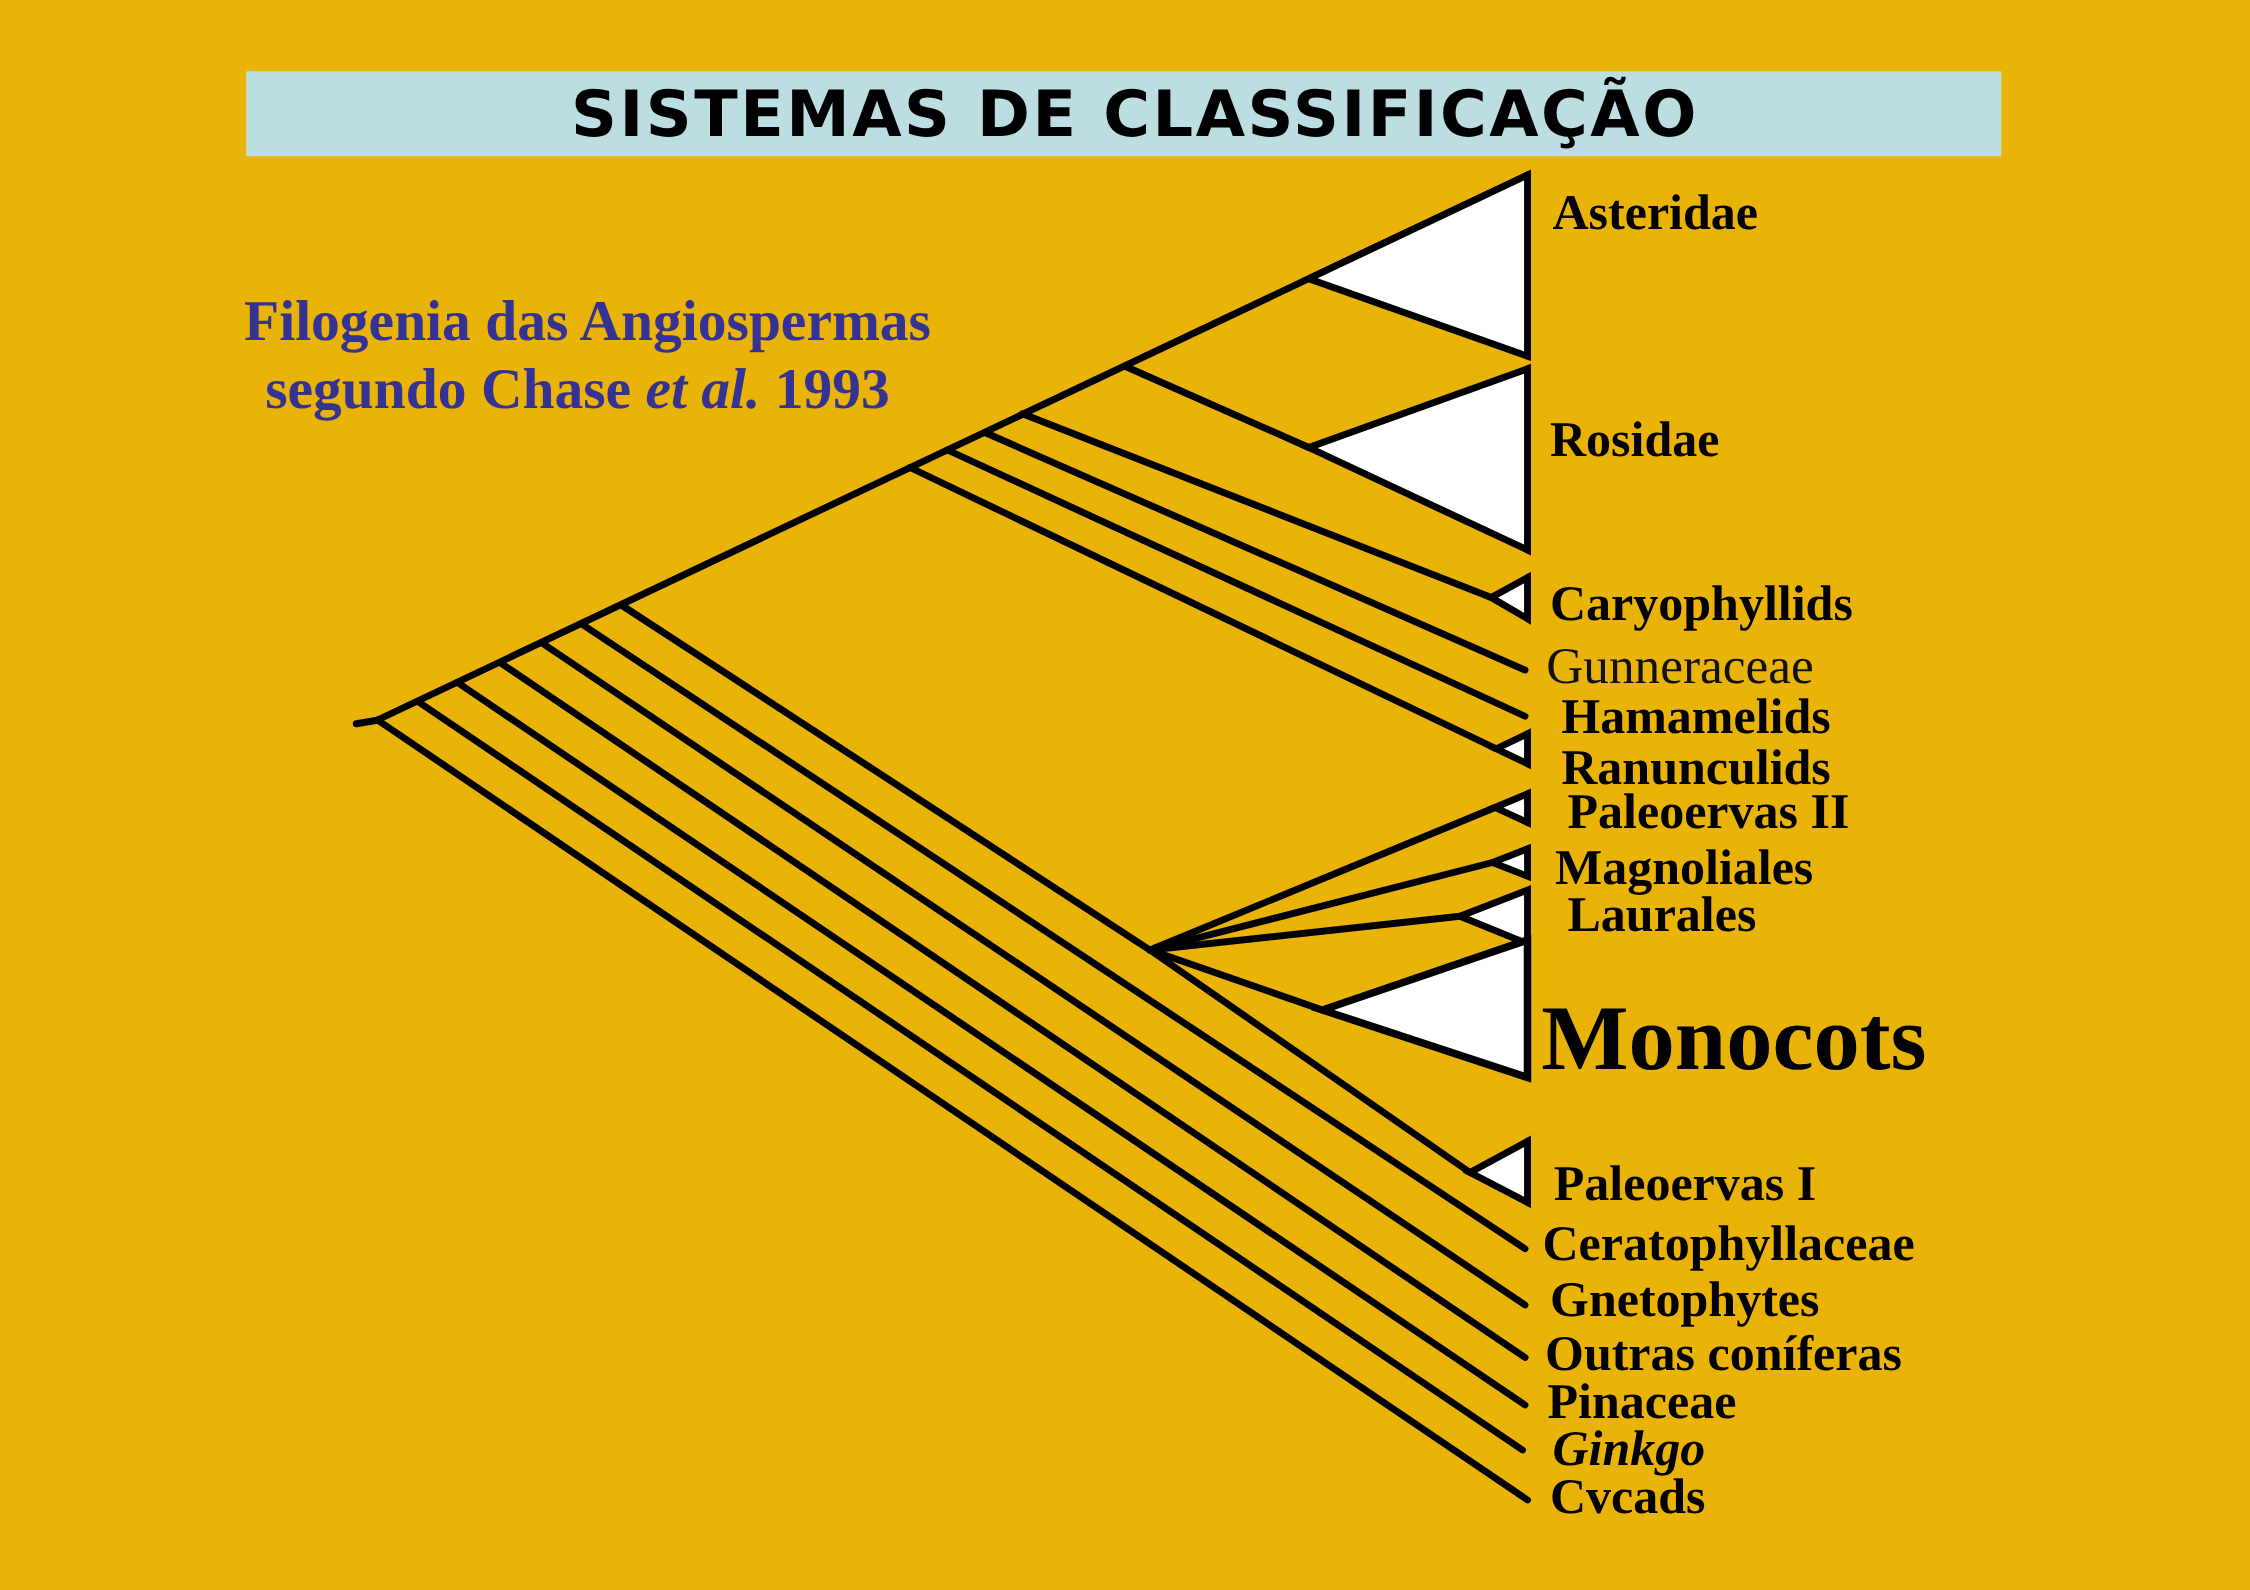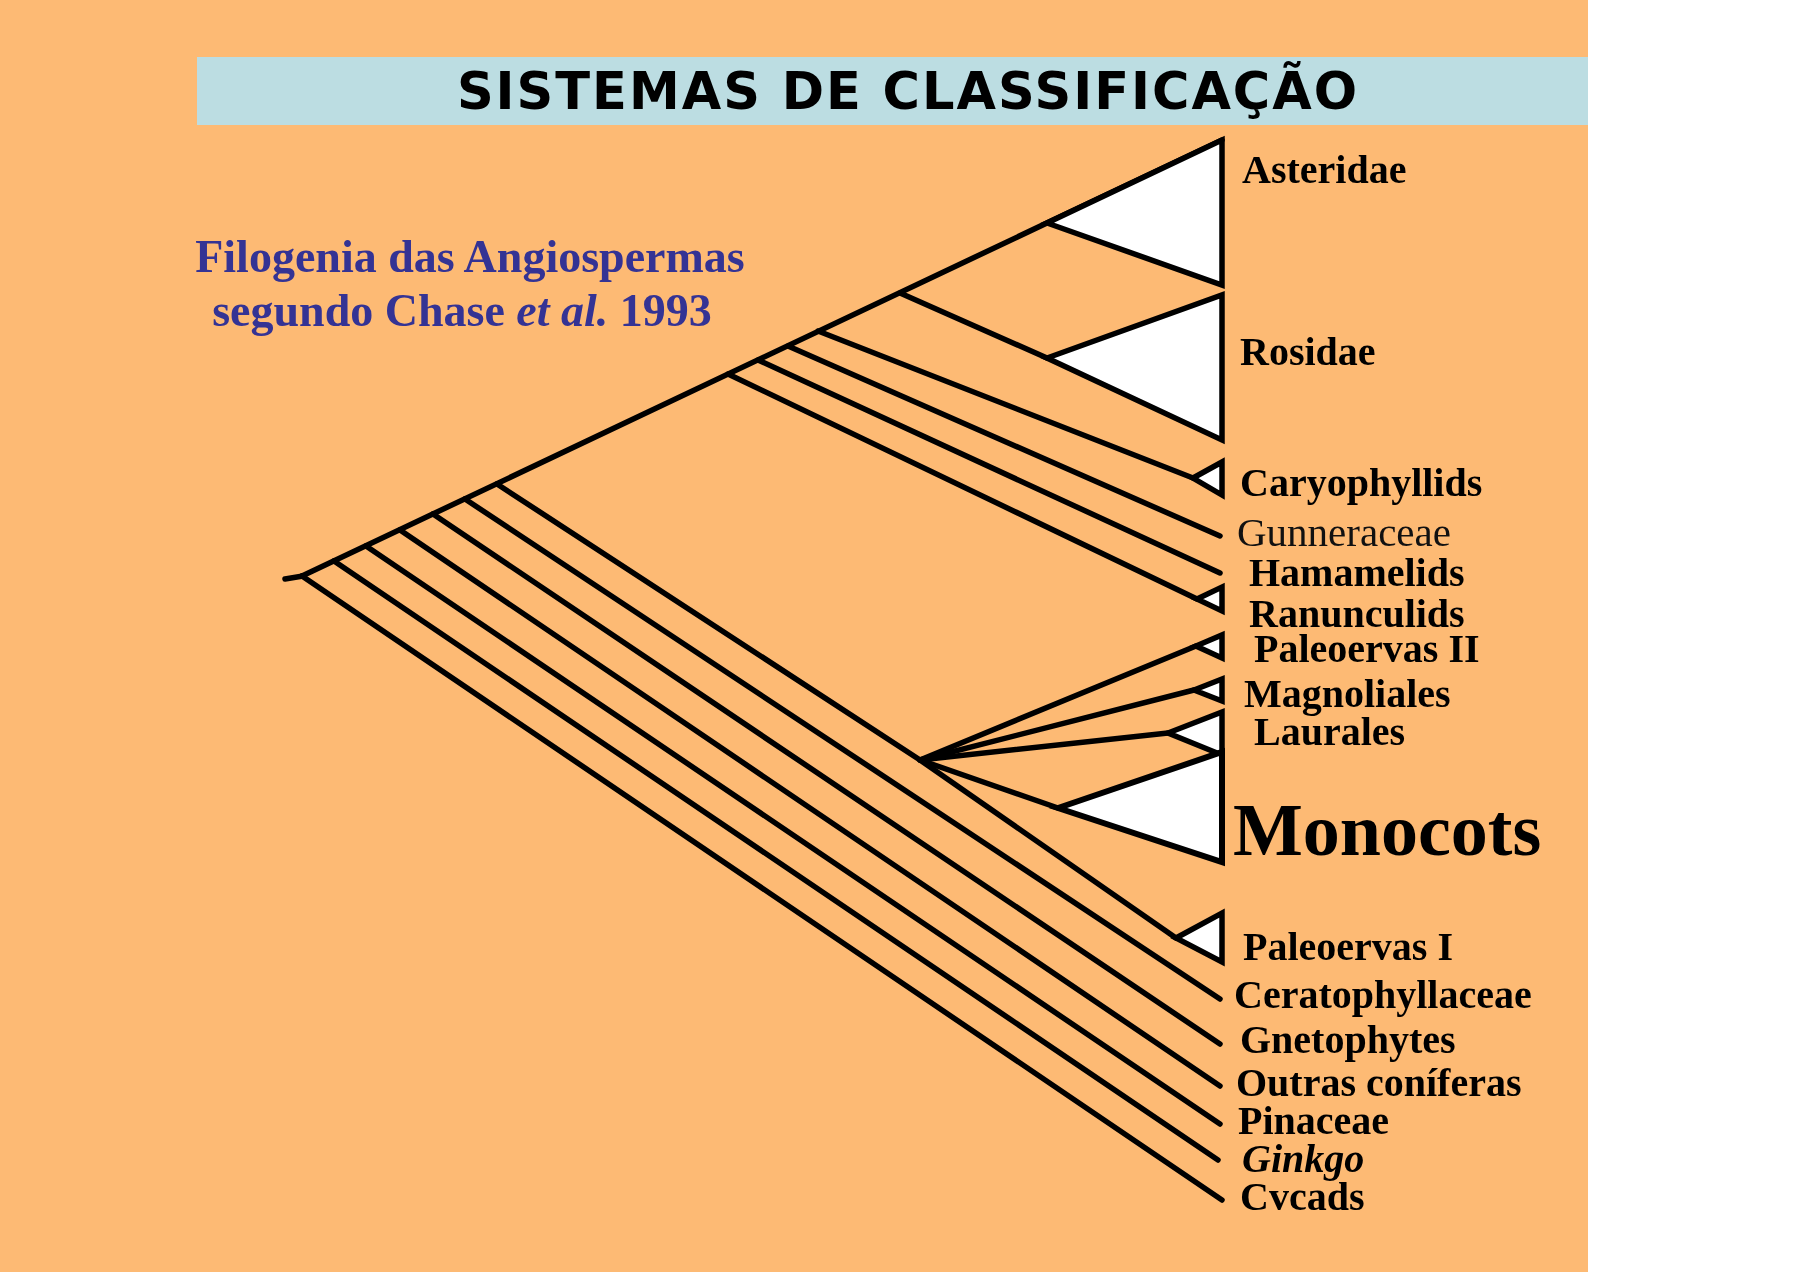--- a/index.html
+++ b/index.html
@@ -1,16 +1,16 @@
 <!DOCTYPE html>
 <html><head>
 <meta charset="utf-8">
 <style>
   html,body{margin:0;padding:0;background:#ffffff;}
-  .stage{position:relative;width:1588px;height:1272px;background:#fdba74;overflow:hidden;
+  .stage{position:relative;width:1800px;height:1272px;background:#eab308;overflow:hidden;
          font-family:"Liberation Serif", serif;}
   svg{position:absolute;left:0;top:0;}
   .branch{fill:none;stroke:#000;stroke-width:5.5;stroke-linecap:round;}
   .tri{fill:#ffffff;stroke:#000;stroke-width:5.5;stroke-linejoin:miter;}
   .lbl{font-family:"Liberation Serif", serif;font-weight:bold;font-size:40px;fill:#000;}
   .lbl.reg{font-weight:normal;font-size:41px;fill:#111;}
   .lbl.ital{font-style:italic;}
   .lbl.huge{font-size:74px;}
   .title-text{font-family:"DejaVu Sans", sans-serif;font-weight:bold;font-size:51px;letter-spacing:2px;}
   .subtitle{font-family:"Liberation Serif", serif;font-weight:bold;font-size:46px;}

